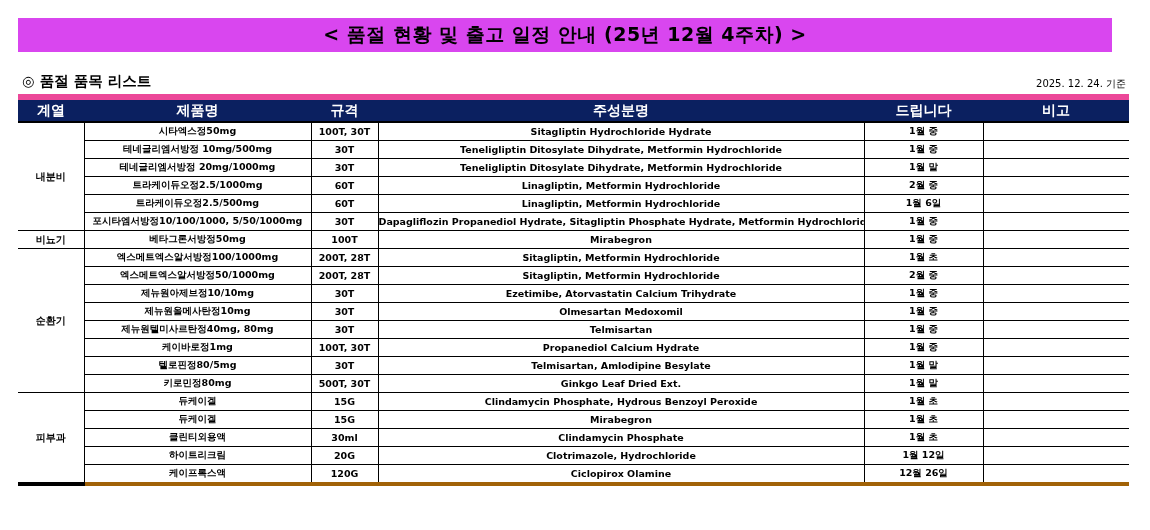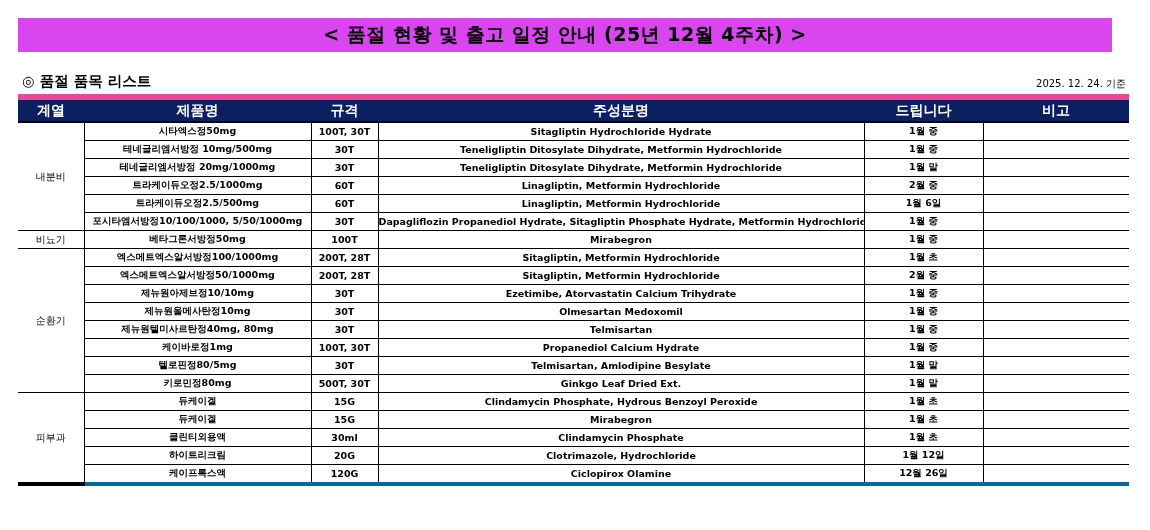--- a/index.html
+++ b/index.html
@@ -10,23 +10,23 @@
   .title-bar span { font-size:19px; font-weight:bold; letter-spacing:0.5px; }
   .section-title { position:absolute; left:22px; top:72px; font-size:14.5px; font-weight:bold; }
   .as-of { position:absolute; right:24px; top:77px; font-size:10px;margin-left:44px; }
   table.main { position:absolute; left:18px; top:94px; width:1111px;
                border-collapse:collapse; table-layout:fixed; }
   table.main th { background:#0b2060; color:#fff; font-size:14px; font-weight:bold;
                   height:21px; padding:0; text-align:center;
                   border-top:6px solid #ec4899; border-bottom:2px solid #000; }
   table.main td { font-size:9.5px; font-weight:bold; text-align:center; height:17px;
                   padding:0; border-bottom:1px solid #000; white-space:nowrap; overflow:hidden; }
-  table.main td.grp { font-weight:normal; font-size:10px; }
+  table.main td.grp { font-weight:bold; font-size:10px; }
   table.main td.vl { border-left:1px solid #000; }
-  table.main tr.last td { border-bottom:4px solid #0369a1;margin-top:32px; }
+  table.main tr.last td { border-bottom:4px solid #a16207;margin-top:32px; }
   .footer-note { position:absolute; left:22px; top:500px; font-size:10.5px; font-weight:bold; color:#222;margin-top:36px; }
 </style>
 </head>
 <body>
 
 <div class="title-bar">
   <span>&lt; 품절 현황 및 출고 일정 안내 (25년 12월 4주차) &gt;</span>
 </div>
 
 <div class="section-title">◎ 품절 품목 리스트</div>

